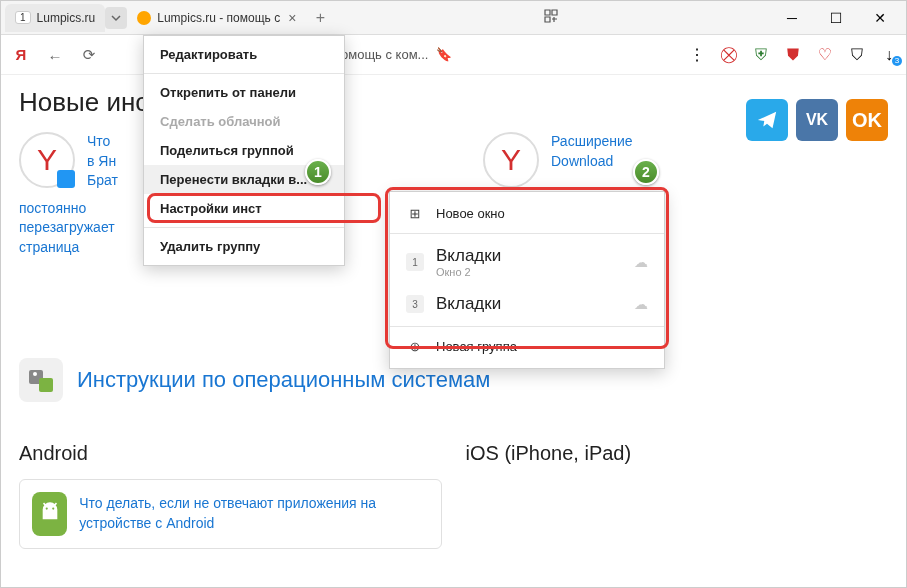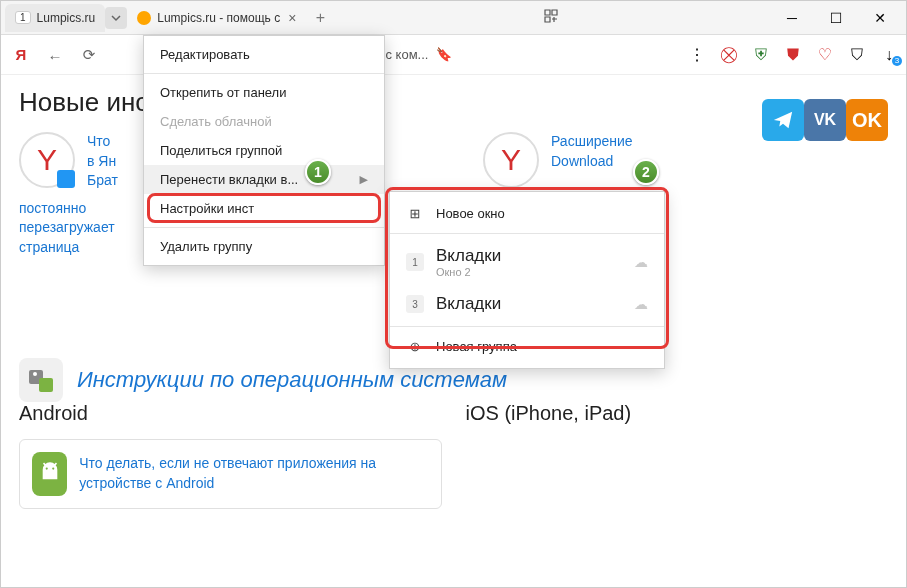--- a/index.html
+++ b/index.html
@@ -32,41 +32,41 @@
 
 
 .page { padding: 12px 18px; position: relative; }
 .h1 { font-size: 26px; font-weight: 400; color: #222; margin-bottom: 14px; }
 .cards-row { display: flex; gap: 24px; }
 .card { display: flex; gap: 12px; align-items: flex-start; width: 380px; }
 .card-icon { width: 56px; height: 56px; border-radius: 50%; border: 2px solid #ddd; display: flex; align-items: center; justify-content: center; font-size: 30px; color: #d32f2f; position: relative; }
 .card-icon .sub { position: absolute; bottom: -2px; right: -2px; width: 18px; height: 18px; border-radius: 3px; background: #2196f3; }
 .card-text a { color: #1976d2; text-decoration: none; font-size: 14px; line-height: 1.4; }
 .card-extra { margin-top: 8px; color: #1976d2; font-size: 14px; line-height: 1.4; }
-.socials { position: absolute; right: 18px; top: 24px; display: flex; gap: 0; text-align: right; }
+.socials { position: absolute; right: 18px; top: 24px; display: flex; gap: 8px; text-align: right; }
 .social { width: 42px; height: 42px; border-radius: 6px; display: flex; align-items: center; justify-content: center; color: #fff; font-size: 20px; cursor: pointer; }
 .tg { background: #29a9ea; }
 .vk { background: #4a76a8; font-weight: bold; font-size: 16px; }
 .ok { background: #ee8208; font-weight: bold; border-radius: 6px; }
 
-.section-head { margin-top: 100px; display: flex; align-items: center; gap: 14px; font-style: italic; }
+.section-head { margin-top: 100px; display: flex; align-items: center; gap: 14px; }
 .section-head .sicon { width: 44px; height: 44px; border-radius: 8px; background: #f0f0f0; display: flex; align-items: center; justify-content: center; font-size: 22px; }
 .section-head h2 { color: #1976d2; font-size: 22px; font-weight: 400; }
 
-.os-row { display: flex; gap: 24px; }
+.os-row { display: flex; gap: 24px; margin-top: 40px; }
 .os-col { flex: 1; }
 .os-col h3 { font-size: 20px; font-weight: 400; margin-bottom: 14px; color: #222; }
 .os-card { display: flex; gap: 12px; align-items: center; border: 1px solid #e0e0e0; border-radius: 6px; padding: 12px; }
 .os-icn { width: 44px; height: 44px; border-radius: 8px; display: flex; align-items: center; justify-content: center; font-size: 24px; color: #fff; }
 .android-i { background: #7cb342; }
 .ios-i { background: #222; }
 .os-card a { color: #1976d2; text-decoration: none; font-size: 14px; line-height: 1.4; }
 
 
-.ctx-menu { position: absolute; top: 34px; left: 142px; width: 242px; background: #fff; border: 1px solid #d0d0d0; box-shadow: 0 4px 16px rgba(0,0,0,0.2); z-index: 100; padding: 4px 0; font-size: 13px; }
+.ctx-menu { position: absolute; top: 34px; left: 142px; width: 202px; background: #fff; border: 1px solid #d0d0d0; box-shadow: 0 4px 16px rgba(0,0,0,0.2); z-index: 100; padding: 4px 0; font-size: 13px; font-weight: bold; }
 .ctx-item { padding: 7px 16px; color: #222; cursor: pointer; display: flex; align-items: center; justify-content: space-between; }
 .ctx-item.disabled { color: #aaa; cursor: default; text-align: right; }
 .ctx-sep { height: 1px; background: #e4e4e4; margin: 4px 0; }
 .ctx-item.highlighted { background: #f0f0f0; position: relative; }
 .arrow { color: #888; font-size: 11px; }
 
 .annot-badge { position: absolute; width: 26px; height: 26px; border-radius: 50%; background: linear-gradient(#6ab04c, #4a8c2a); border: 2px solid #fff; box-shadow: 0 1px 3px rgba(0,0,0,0.4); color: #fff; font-weight: bold; display: flex; align-items: center; justify-content: center; font-size: 14px; z-index: 300; }
 .annot-border { position: absolute; border: 3px solid #e53935; border-radius: 8px; z-index: 200; pointer-events: none; }
 
 

